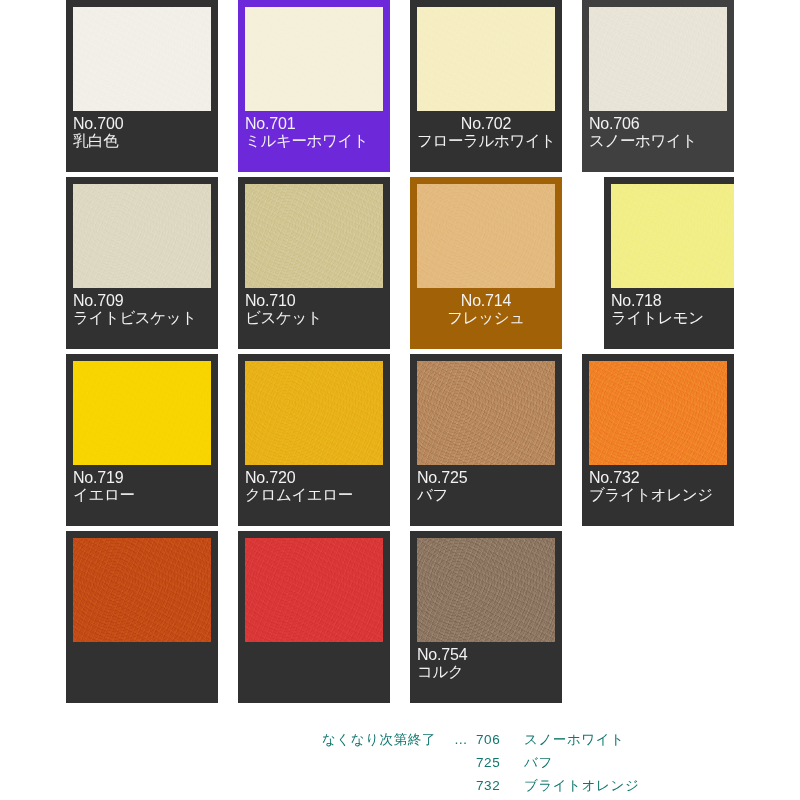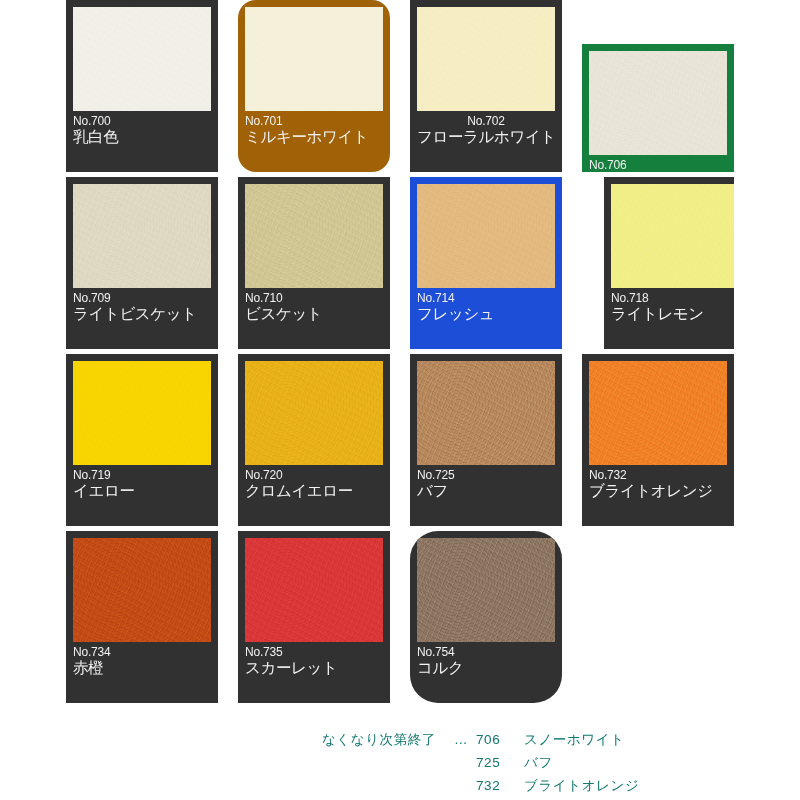--- a/index.html
+++ b/index.html
@@ -60,21 +60,21 @@
   }
   .swatch-chip.grain-strong::after { opacity: 1; }
   .swatch-chip.grain-light::after { opacity: 0.42; }
 
   .swatch-label {
     margin-top: 4px;
     color: #f2f2f2;
     line-height: 1.08;
   }
   .swatch-code {
-    font-size: 12px;
+    font-size: 16px;
     letter-spacing: -0.2px;
     white-space: nowrap;
   }
   .swatch-name {
     font-size: 15.5px;
     letter-spacing: -0.4px;
     white-space: nowrap;
     margin-top: 1px;
   }
 
@@ -118,56 +118,56 @@
 <body>
 
 <div id="swatch-grid">
     <div class="swatch-cell" style="background: rgb(49, 49, 49);">
       <div class="swatch-chip" style="background: rgb(241, 239, 232);"></div>
       <div class="swatch-label">
         <div class="swatch-code">No.700</div>
         <div class="swatch-name">乳白色</div>
       </div>
     </div>
-    <div class="swatch-cell" style="background: #a16207; border-radius: 18px;">
+    <div class="swatch-cell" style="background: #6d28d9;">
       <div class="swatch-chip grain-light" style="background: rgb(245, 240, 217);"></div>
       <div class="swatch-label">
         <div class="swatch-code">No.701</div>
         <div class="swatch-name">ミルキーホワイト</div>
       </div>
     </div>
     <div class="swatch-cell" style="background: rgb(49, 49, 49); text-align: center;">
       <div class="swatch-chip grain-light" style="background: rgb(246, 238, 194);"></div>
       <div class="swatch-label">
         <div class="swatch-code">No.702</div>
         <div class="swatch-name">フローラルホワイト</div>
       </div>
     </div>
-    <div class="swatch-cell" style="background: #15803d; margin-top: 44px;">
+    <div class="swatch-cell" style="background: #404040;">
       <div class="swatch-chip" style="background: rgb(232, 228, 214);"></div>
       <div class="swatch-label">
         <div class="swatch-code">No.706</div>
         <div class="swatch-name">スノーホワイト</div>
       </div>
     </div>
     <div class="swatch-cell" style="background: rgb(49, 49, 49);">
       <div class="swatch-chip" style="background: rgb(221, 216, 193);"></div>
       <div class="swatch-label">
         <div class="swatch-code">No.709</div>
         <div class="swatch-name">ライトビスケット</div>
       </div>
     </div>
     <div class="swatch-cell" style="background: rgb(49, 49, 49);">
       <div class="swatch-chip" style="background: rgb(208, 197, 146);"></div>
       <div class="swatch-label">
         <div class="swatch-code">No.710</div>
         <div class="swatch-name">ビスケット</div>
       </div>
     </div>
-    <div class="swatch-cell" style="background: #1d4ed8;">
+    <div class="swatch-cell" style="background: #a16207; text-align: center;">
       <div class="swatch-chip grain-light" style="background: rgb(227, 185, 126);"></div>
       <div class="swatch-label">
         <div class="swatch-code">No.714</div>
         <div class="swatch-name">フレッシュ</div>
       </div>
     </div>
     <div class="swatch-cell" style="background: rgb(49, 49, 49); margin-left: 22px;">
       <div class="swatch-chip grain-light" style="background: rgb(242, 238, 134);"></div>
       <div class="swatch-label">
         <div class="swatch-code">No.718</div>
@@ -197,33 +197,25 @@
     </div>
     <div class="swatch-cell" style="background: rgb(49, 49, 49);">
       <div class="swatch-chip" style="background: rgb(240, 127, 38);"></div>
       <div class="swatch-label">
         <div class="swatch-code">No.732</div>
         <div class="swatch-name">ブライトオレンジ</div>
       </div>
     </div>
     <div class="swatch-cell" style="background: rgb(49, 49, 49);">
       <div class="swatch-chip grain-strong" style="background: rgb(194, 74, 21);"></div>
-      <div class="swatch-label">
-        <div class="swatch-code">No.734</div>
-        <div class="swatch-name">赤橙</div>
-      </div>
     </div>
     <div class="swatch-cell" style="background: rgb(49, 49, 49);">
       <div class="swatch-chip grain-strong" style="background: rgb(217, 54, 54);"></div>
-      <div class="swatch-label">
-        <div class="swatch-code">No.735</div>
-        <div class="swatch-name">スカーレット</div>
-      </div>
-    </div>
-    <div class="swatch-cell" style="background: rgb(49, 49, 49); border-radius: 28px;">
+    </div>
+    <div class="swatch-cell" style="background: rgb(49, 49, 49);">
       <div class="swatch-chip grain-strong" style="background: rgb(138, 116, 96);"></div>
       <div class="swatch-label">
         <div class="swatch-code">No.754</div>
         <div class="swatch-name">コルク</div>
       </div>
     </div>
   </div>
 
 <div id="footer-note">
     <div class="note-row">

